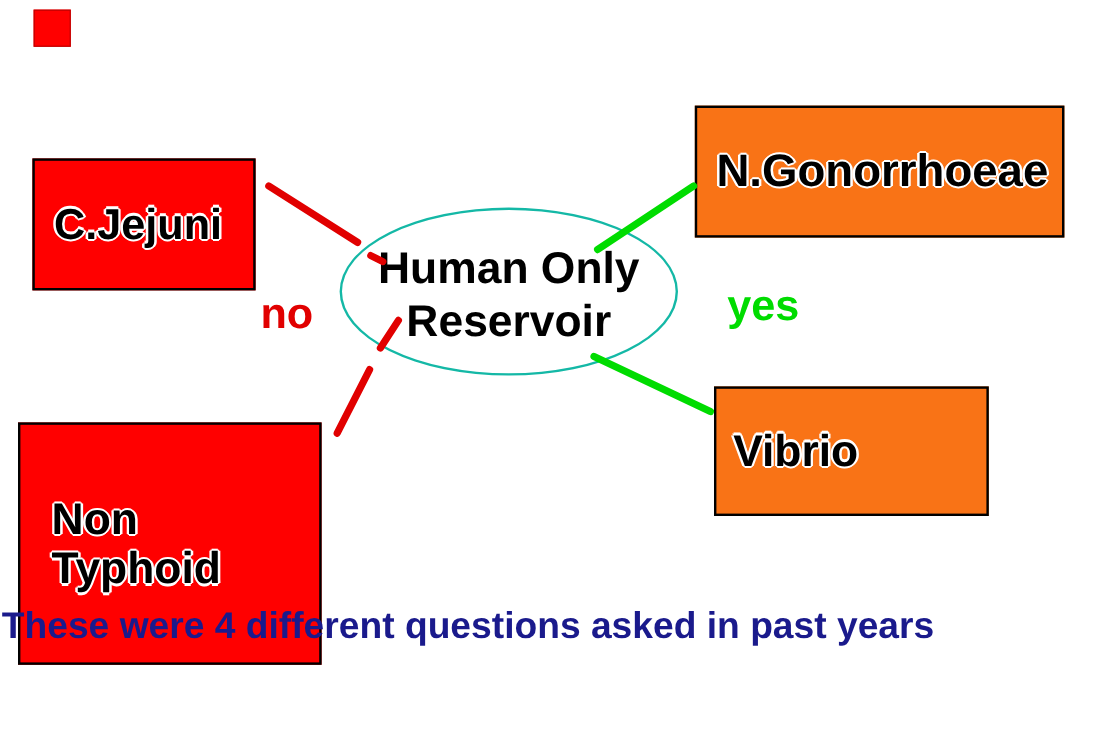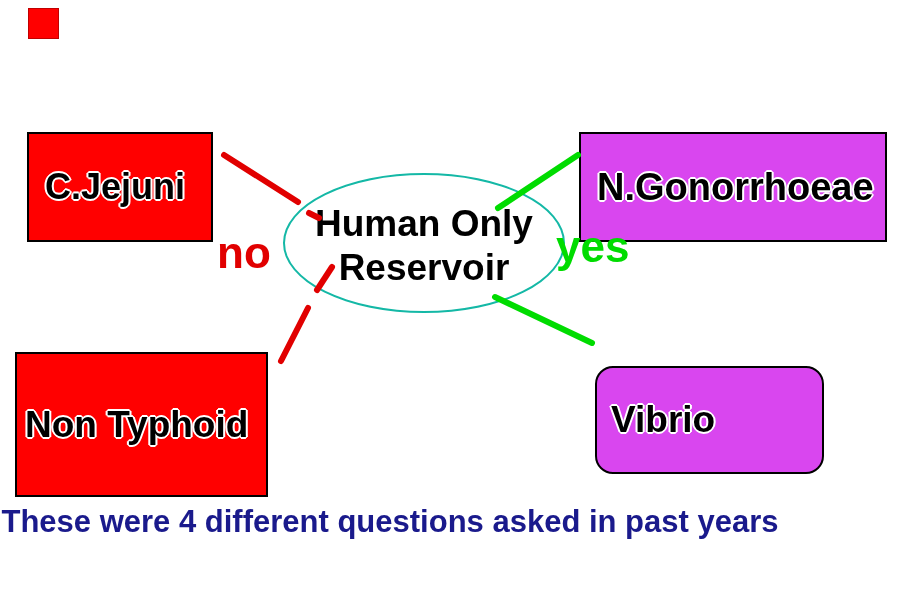--- a/index.html
+++ b/index.html
@@ -10,39 +10,39 @@
   .node{
     position:absolute;display:flex;align-items:center;
     border:2px solid #000;box-sizing:border-box;
     font-weight:bold;color:#000;
   }
   .halo{
     text-shadow:-2px 0 0 #fff,2px 0 0 #fff,0 -2px 0 #fff,0 2px 0 #fff,
                 -1px -1px 0 #fff,1px -1px 0 #fff,-1px 1px 0 #fff,1px 1px 0 #fff;
   }
   .red-fill{background:#ff0000;margin-top:45px;}
-  .green-fill{background:#d946ef;margin-top:44px;}
+  .green-fill{background:#f97316;}
   .corner-square{
     position:absolute;left:28px;top:8px;width:31px;height:31px;
     background:#ff0000;border:1px solid #c00000;box-sizing:border-box;
   }
   .node-cjejuni{left:27px;top:87px;width:186px;height:110px;font-size:36px;padding-left:16px;}
   .node-ngonorrhoeae{left:579px;top:88px;width:308px;height:110px;font-size:38px;padding-left:16px;}
-  .node-salmonella{left:15px;top:307px;width:253px;height:145px;font-size:37px;line-height:1.12;padding-left:8px;}
-  .node-vibrio{left:595px;top:322px;width:229px;height:108px;font-size:37px;padding-left:14px;border-radius:18px;}
+  .node-salmonella{left:15px;top:307px;width:253px;height:202px;font-size:37px;line-height:1.12;padding-left:26px;}
+  .node-vibrio{left:595px;top:322px;width:229px;height:108px;font-size:37px;padding-left:14px;}
   .center-ellipse{
     position:absolute;left:283px;top:173px;width:282px;height:140px;
     border:2px solid #14b8a6;border-radius:50%;background:#ffffff;box-sizing:border-box;
     display:flex;flex-direction:column;align-items:center;justify-content:center;
     font-weight:bold;font-size:37px;line-height:1.18;color:#000;padding-top:6px;
   }
   .connectors{position:absolute;left:0;top:0;width:918px;height:609px;pointer-events:none;}
-  .answer-label{position:absolute;font-weight:bold;font-size:44px;line-height:1.1;}
+  .answer-label{position:absolute;font-weight:bold;font-size:36px;line-height:1.1;margin-top:12px;}
   .answer-no{left:217px;top:229px;color:#e10000;}
-  .answer-yes{left:556px;top:223px;color:#00dc00;}
+  .answer-yes{left:606px;top:223px;color:#00dc00;}
   .footer-note{
     position:absolute;left:0;top:504px;width:780px;text-align:center;
     font-weight:bold;font-size:31px;color:#1a1a8c;
   }
 </style>
 </head>
 <body>
 
 <div class="canvas">
 

